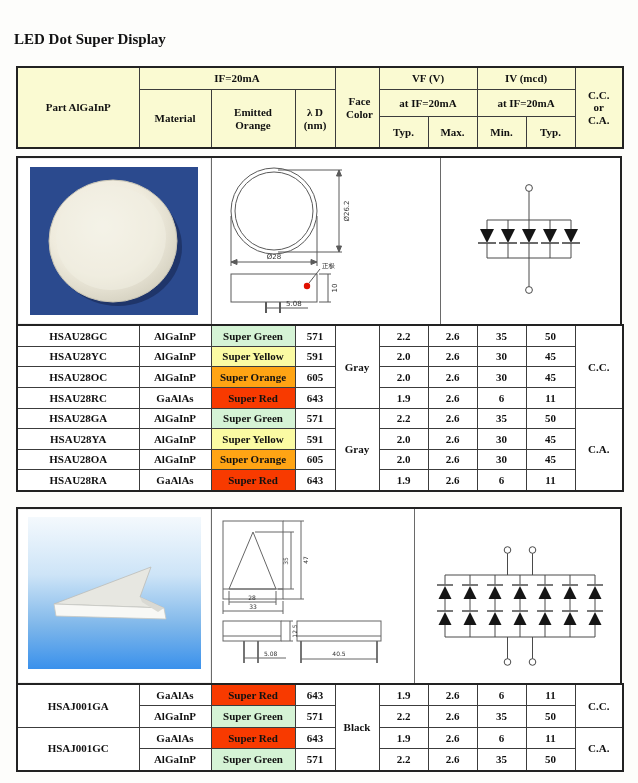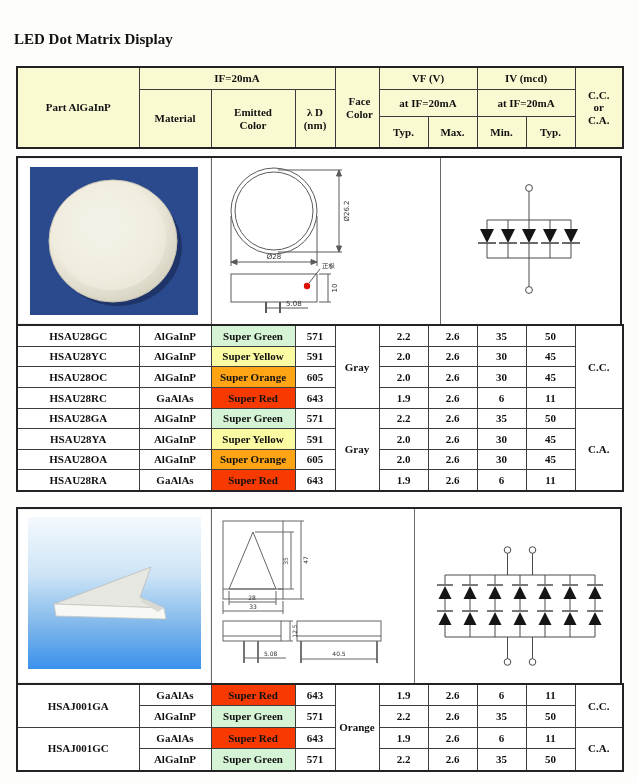--- a/index.html
+++ b/index.html
@@ -24,21 +24,21 @@
   table.d2{margin-top:-2px;}
   table.d2 td{height:20.4px;}
   .dimtext{font-family:"DejaVu Sans",sans-serif;fill:#333;}
 </style>
 </head>
 <body>
 
 <div class="page">
 
   <div class="titlebar">
-    <div class="doc-title">LED Dot Matrix Display</div>
+    <div class="doc-title">LED Dot Super Display</div>
   </div>
 
   <table class="spec hdr">
     <colgroup>
         <col style="width:122px">
         <col style="width:72px">
         <col style="width:84px">
         <col style="width:40px">
         <col style="width:44px">
         <col style="width:49px">
@@ -58,21 +58,21 @@
       <th colspan="2">IV (mcd)</th>
       <th rowspan="3">
         <span style="display:block">C.C.</span>
         <span style="display:block">or</span>
         <span style="display:block">C.A.</span>
       </th>
     </tr>
     <tr class="r2">
       <th rowspan="2">Material</th>
       <th rowspan="2">
-            <div class="wrapnarrow">Emitted Color</div>
+            <div class="wrapnarrow">Emitted Orange</div>
           </th>
       <th rowspan="2">
         <span style="display:block">λ D</span>
         <span style="display:block">(nm)</span>
       </th>
       <th colspan="2">at IF=20mA</th>
       <th colspan="2">at IF=20mA</th>
     </tr>
     <tr class="r3">
       <th>Typ.</th>
@@ -367,21 +367,21 @@
         <col style="width:49px">
         <col style="width:49px">
         <col style="width:48px">
       </colgroup>
     <tbody>
         <tr>
       <td rowspan="2">HSAJ001GA</td>
       <td>GaAlAs</td>
       <td style="background-color: rgb(248, 58, 0);">Super Red</td>
       <td>643</td>
-      <td rowspan="4">Orange</td>
+      <td rowspan="4">Black</td>
       <td>1.9</td>
       <td>2.6</td>
       <td>6</td>
       <td>11</td>
       <td rowspan="2">C.C.</td>
     </tr>
     <tr>
       <td>AlGaInP</td>
       <td style="background-color: rgb(213, 243, 213);">Super Green</td>
       <td>571</td>

